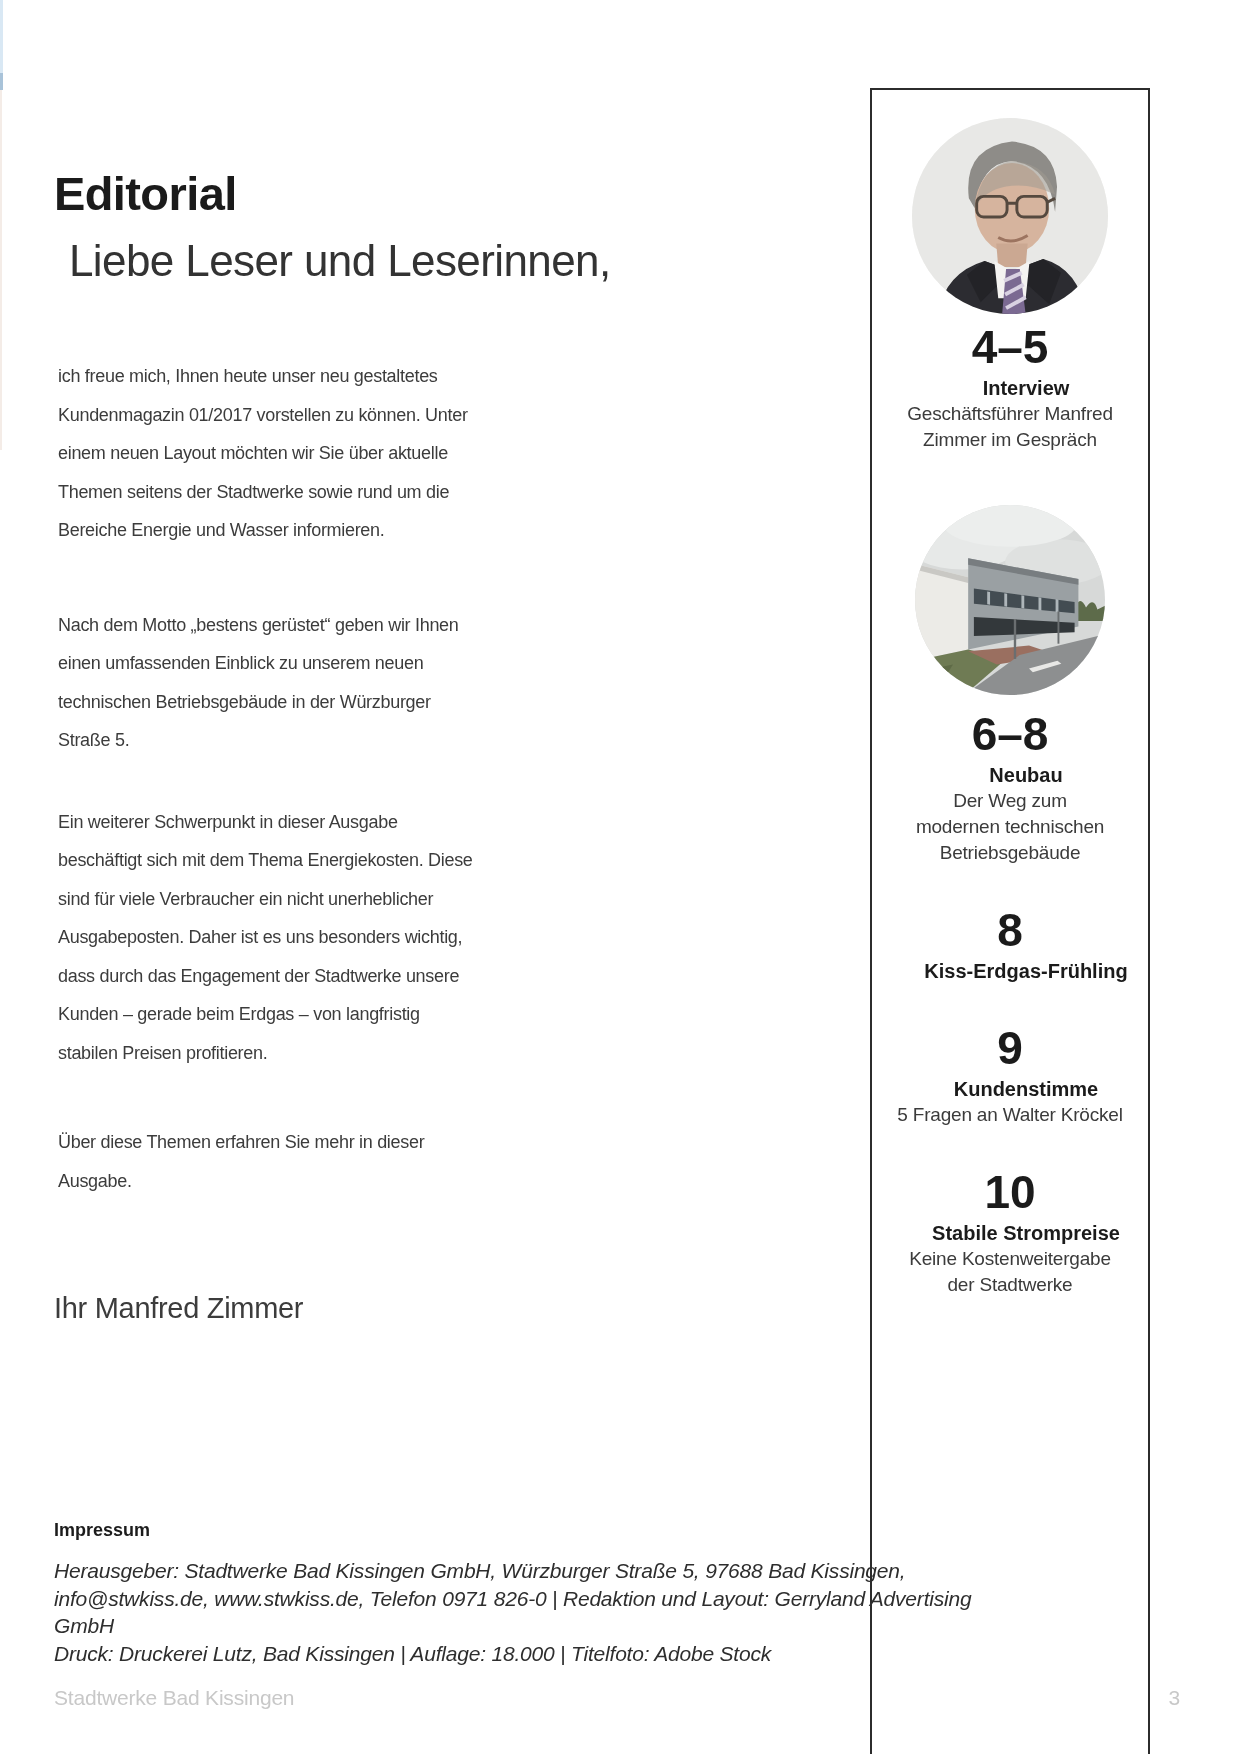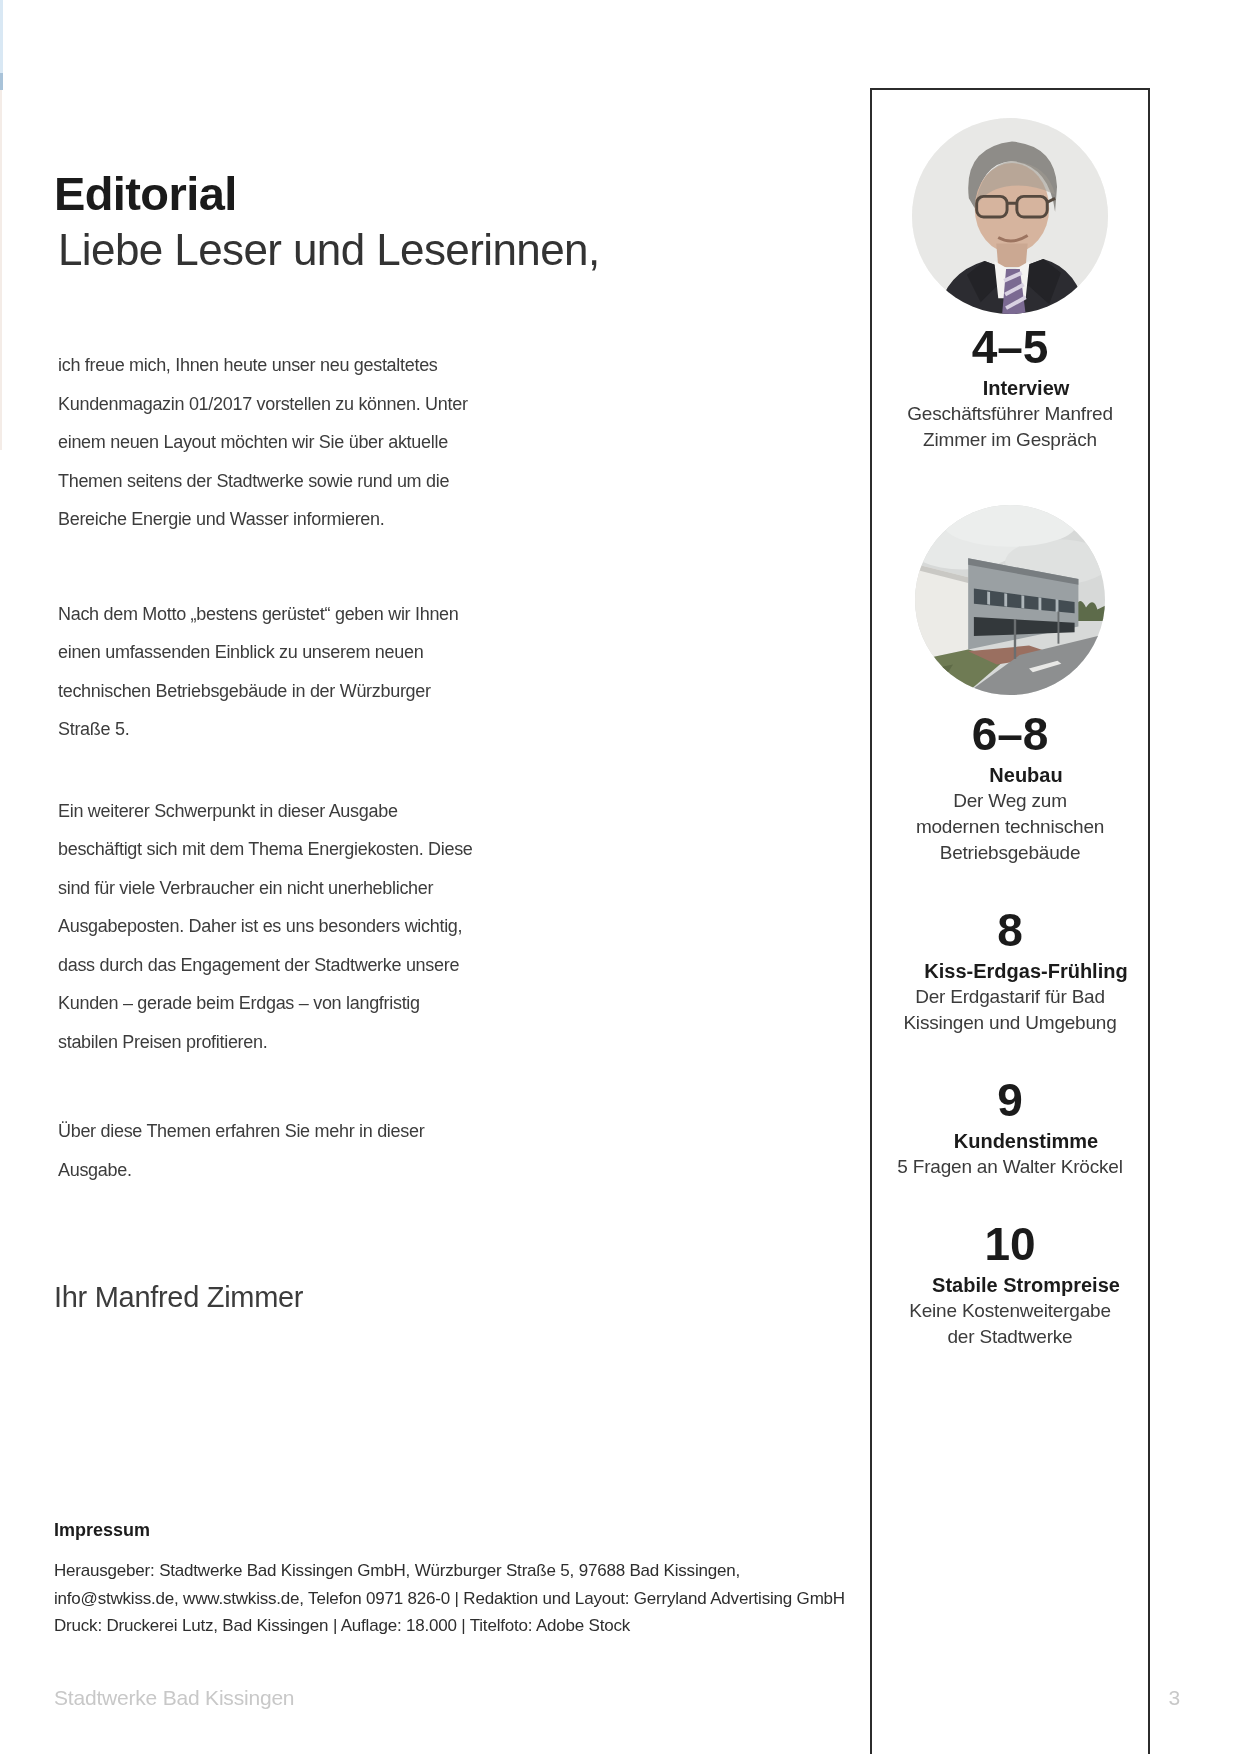--- a/index.html
+++ b/index.html
@@ -8,32 +8,32 @@
     font-family:"Liberation Sans",sans-serif;overflow:hidden;color:#3c3c3c;
   }
   
   .edge-blue-1{position:absolute;left:0;top:0;width:3px;height:73px;background:#d9e8f4;}
   .edge-blue-2{position:absolute;left:0;top:73px;width:3px;height:17px;background:#a9c3d9;}
   .edge-warm{position:absolute;left:0;top:90px;width:2px;height:360px;background:#f4ece7;}
 
   
   .main-col{position:absolute;left:54px;top:168px;width:795px;}
   .headline{font-size:47px;line-height:52px;font-weight:700;color:#1b1b1b;margin:0;letter-spacing:-0.6px;}
-  .sub-headline{font-size:44px;line-height:52px;font-weight:400;color:#333333;margin:4px;letter-spacing:-0.6px;}
+  .sub-headline{font-size:44px;line-height:52px;font-weight:400;color:#333333;margin:15px;letter-spacing:-0.6px;}
   .para{white-space:pre-line;font-size:18px;line-height:38.5px;letter-spacing:-0.3px;color:#3c3c3c;margin:4px;}
   .para-1{margin-top:70px;}
   .para-2{margin-top:56px;}
   .para-3{margin-top:43px;}
   .para-4{margin-top:51px;}
   .signature{margin-top:92px;font-size:29px;color:#3c3c3c;letter-spacing:-0.3px;}
 
   
   .impressum{position:absolute;left:54px;top:1520px;width:950px;}
   .impressum-heading{font-size:18px;font-weight:700;color:#1c1c1c;margin:0 0 16px 0;}
-  .impressum-line{font-size:17px;line-height:27.5px;color:#2e2e2e;letter-spacing:-0.2px;}
+  .impressum-line{font-size:21px;line-height:27.5px;color:#2e2e2e;letter-spacing:-0.2px;font-style:italic;}
 
   
   .footer{position:absolute;left:54px;top:1686px;width:1126px;display:flex;justify-content:space-between;
           font-size:21px;color:#c8c8c8;letter-spacing:-0.2px;}
 
   
   .toc-box{position:absolute;left:870px;top:88px;width:280px;height:1680px;
            border:2px solid #2c2c2c;box-sizing:border-box;text-align:center;}
   .circle{border-radius:50%;overflow:hidden;margin:0 auto;display:block;}
   .circle svg{display:block;width:100%;height:100%;}
@@ -167,22 +167,20 @@
       <div class="toc-pages mt-e2">6–8</div>
       <div class="toc-title">Neubau</div>
       <div class="toc-sub">Der Weg zum
 modernen technischen
 Betriebsgebäude</div>
     </div>
 
     <div class="toc-entry-plain">
       <div class="toc-pages">8</div>
       <div class="toc-title">Kiss-Erdgas-Frühling</div>
-      <div class="toc-sub">Der Erdgastarif für Bad
-Kissingen und Umgebung</div>
     </div>
 
     <div class="toc-entry-plain">
       <div class="toc-pages">9</div>
       <div class="toc-title">Kundenstimme</div>
       <div class="toc-sub">5 Fragen an Walter Kröckel</div>
     </div>
 
     <div class="toc-entry-plain">
       <div class="toc-pages">10</div>

